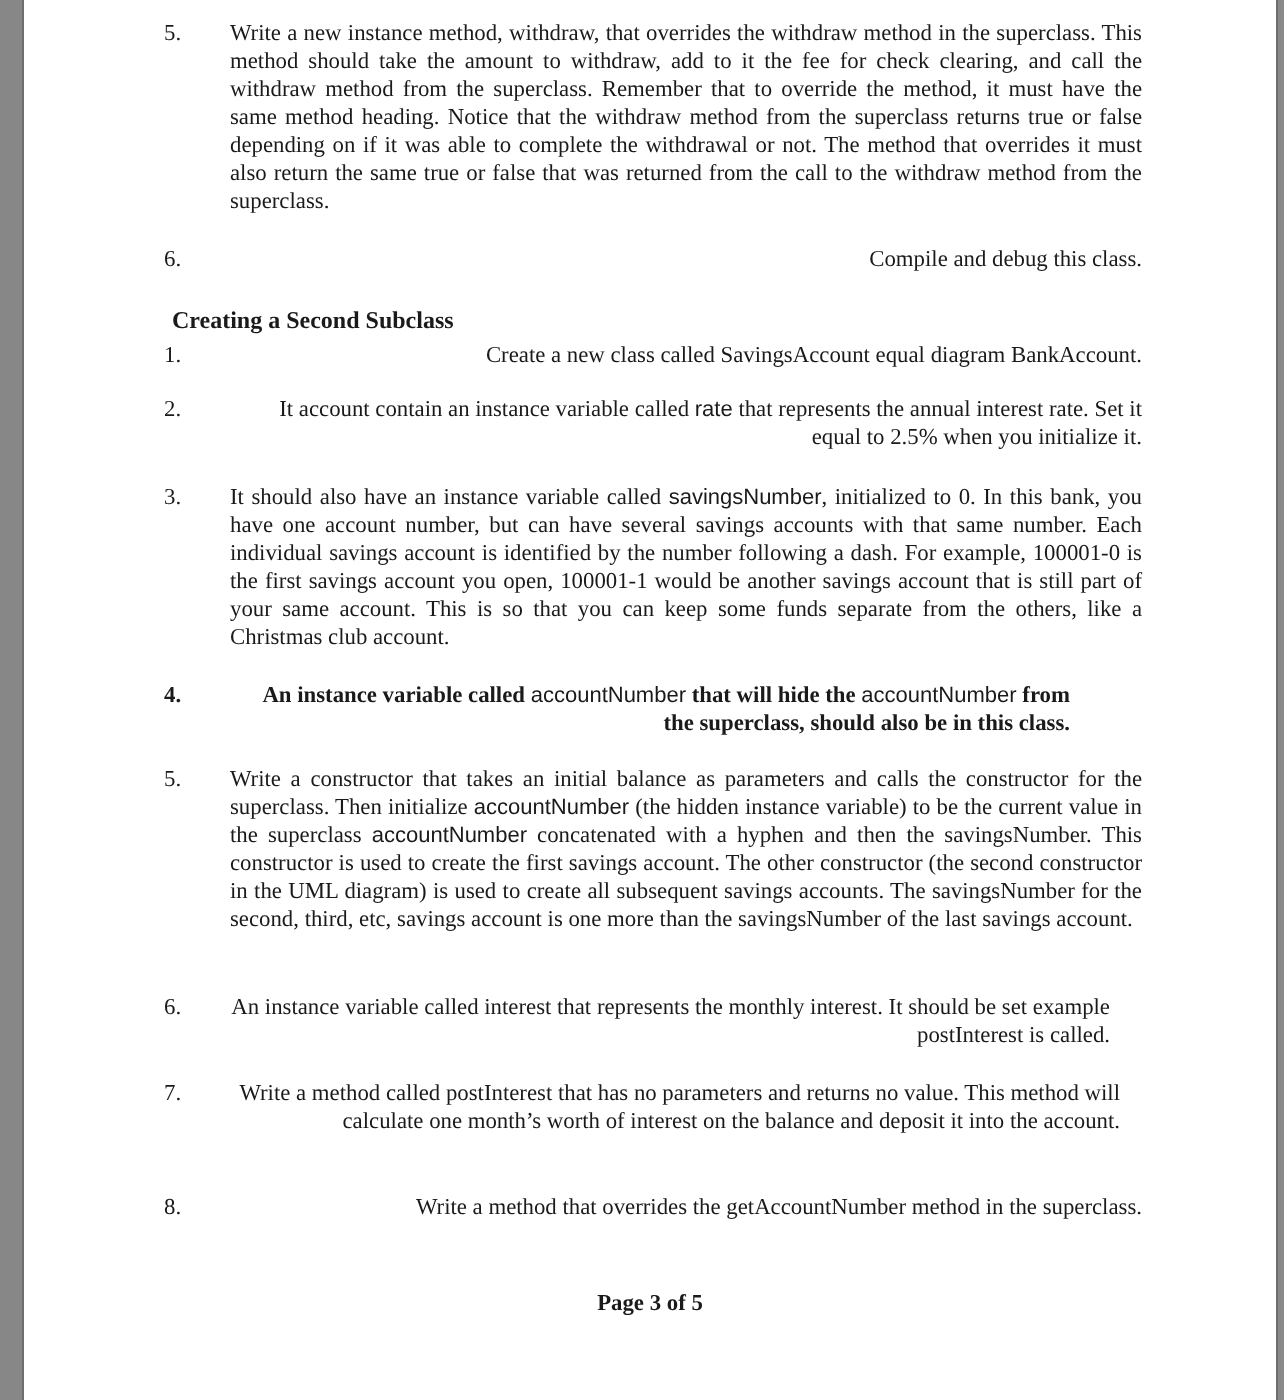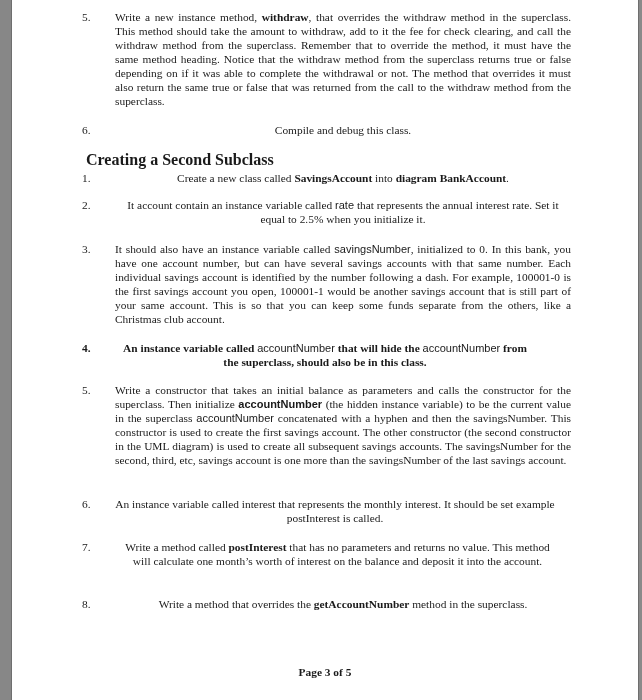--- a/index.html
+++ b/index.html
@@ -26,30 +26,30 @@
     position:absolute; left:74px; width:500px;
     font-size:11.4px; line-height:14px;
   }
   .num {
     position:absolute; left:-4px; top:0; width:20px;
   }
   .txt {
     position:absolute; left:29px; width:456px;
     text-align:justify;
   }
-  .txt.left { text-align:center; }
+  .txt.left { text-align:right; }
   .sans { font-family:"Liberation Sans", sans-serif; font-size:11px;margin-top:16px; }
-  b { font-weight:bold; }
+  b { font-weight:normal; }
   .heading {
     position:absolute; left:74px; top:150px;
-    font-size:16px; font-weight:bold; line-height:20px;
+    font-size:12px; font-weight:bold; line-height:20px;
   }
   .footer {
     position:absolute; left:0; width:626px; top:646px;
-    text-align:center; font-size:11.4px; font-weight:bold;margin-top:20px;
+    text-align:center; font-size:11.4px; font-weight:bold;
   }
 </style>
 </head>
 <body>
 
 <div class="left-frame"></div>
 <div class="right-frame"></div>
 
 <div class="page">
 
@@ -60,21 +60,21 @@
 
   <div class="item" style="top:123px;">
     <span class="num">6.</span>
     <div class="txt left">Compile and debug this class.</div>
   </div>
 
   <div class="heading">Creating a Second Subclass</div>
 
   <div class="item" style="top:171px;">
     <span class="num">1.</span>
-    <div class="txt left"><span>Create a new class called </span><b>SavingsAccount</b><span> into </span><b>diagram BankAccount</b><span>.</span></div>
+    <div class="txt left"><span>Create a new class called </span><b>SavingsAccount</b><span> equal </span><b>diagram BankAccount</b><span>.</span></div>
   </div>
 
   <div class="item" style="top:198px;">
     <span class="num">2.</span>
     <div class="txt left"><span> It account contain an instance variable called </span><span class="sans">rate</span><span> that represents the annual interest rate. Set it equal to 2.5% when you initialize it.</span></div>
   </div>
 
   <div class="item" style="top:242px;">
     <span class="num">3.</span>
     <div class="txt"><span>It should also have an instance variable called </span><span class="sans">savingsNumber</span><span>, initialized to 0. In this bank, you have one account number, but can have several savings accounts with that same number. Each individual savings account is identified by the number following a dash. For example, 100001-0 is the first savings account you open, 100001-1 would be another savings account that is still part of your same account. This is so that you can keep some funds separate from the others, like a Christmas club account.</span></div>

